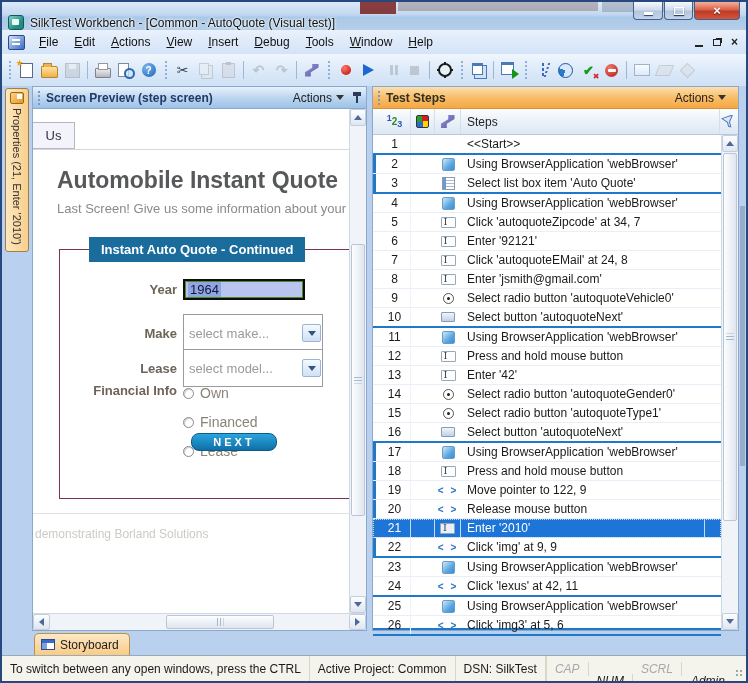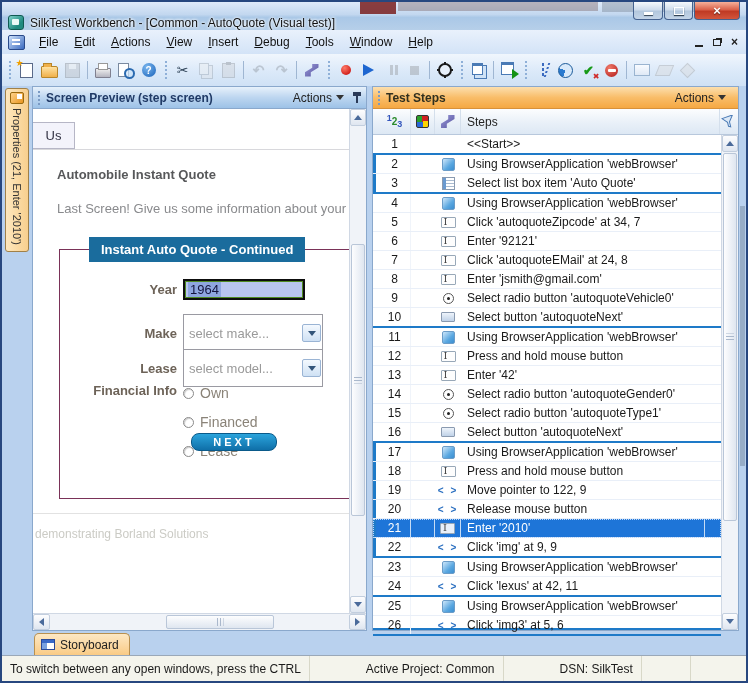--- a/index.html
+++ b/index.html
@@ -139,21 +139,21 @@
   .pin::before { content:""; position:absolute; top:1px; left:1px; width:8px; height:4px; background:#2a3a58; }
   .pin::after { content:""; position:absolute; top:5px; left:4px; width:2px; height:7px; background:#2a3a58; }
 
   
   .preview-body { flex:1 1 auto; display:flex; min-height:0; }
   .preview-content { flex:1 1 auto; position:relative; overflow:hidden; background:#fff; }
   .us-tab { position:absolute; left:-1px; top:13px; width:43px; height:27px; background:#f3f3fb;
     border:1px solid #b6b6c6; display:flex; align-items:center; justify-content:center;
     font-size:13px; color:#334; }
   .us-rule { position:absolute; left:0; top:40px; width:100%; border-bottom:1px solid #d8d8dc; }
-  .pv-heading { position:absolute; left:24px; top:58px; font-size:13px; font-weight:bold; color:#57585a; white-space:nowrap; }
+  .pv-heading { position:absolute; left:24px; top:58px; font-size:23px; font-weight:bold; color:#57585a; white-space:nowrap; }
   .pv-sub { position:absolute; left:24px; top:92px; font-size:13px; color:#898a8d; white-space:nowrap; }
   .fieldset { position:absolute; left:26px; top:140px; right:-3px; height:250px; border:1px solid #7a3258; }
   .legend { position:absolute; left:56px; top:128px; background:#1a6c9d; color:#fff; font-size:13px;
     font-weight:bold; padding:5px 12px; white-space:nowrap; }
   .frow { position:absolute; display:flex; align-items:center; }
   .flabel { width:124px; text-align:right; font-size:13px; font-weight:bold; color:#6d6358; padding-right:6px; }
   .year-input { width:122px; height:21px; border:2px solid #0d0d0d; box-shadow:inset 0 0 0 1px #4f8a21;
     background:#b9c5ef; display:flex; align-items:center; padding-left:3px; }
   .year-sel { background:#8fa6e0; color:#14143f; font-size:13px; padding:0 2px; }
   .select { width:140px; height:38px; border:1px solid #9a9aa2; background:#fff; display:flex; align-items:center; }
@@ -246,21 +246,21 @@
   .storystrip { height:24px; flex:0 0 24px; display:flex; align-items:flex-end; padding-left:32px;border-radius:6px; }
   .story-tab { height:22px; display:flex; align-items:center; gap:5px; padding:0 10px 0 6px;
     background:linear-gradient(#fde8c4,#f9cb86); border:1px solid #b89050; border-bottom:none;
     border-radius:5px 5px 0 0; font-size:12px; color:#222; }
   .story-icon { width:14px; height:11px; border:1px solid #2a4a9a; background:#fff; position:relative; }
   .story-icon::before { content:""; position:absolute; left:0; top:0; right:0; height:3px; background:#3a6ac8; }
   .story-icon::after { content:""; position:absolute; left:0; top:3px; width:5px; bottom:0; background:#7aa2e0; }
 
   
   .statusbar { height:26px; flex:0 0 26px; background:#f4f4ec; border-top:1px solid #9aa8b8;
-    display:flex; align-items:stretch; font-size:12px; color:#1a1a1a;gap:48px; }
+    display:flex; align-items:stretch; font-size:12px; color:#1a1a1a; }
   .sb-sec { display:flex; align-items:center; padding:0 8px; border-right:1px solid #d8d8c8; white-space:nowrap; }
   .sb-msg { flex:0 0 auto; min-width:280px; }
   .sb-fill { flex:1 1 auto; border-right:1px solid #d8d8c8; }
   .sb-ind { justify-content:center; min-width:34px; color:#a8a8a8; }
   .sb-ind.on { color:#1a1a1a;margin-top:24px; }
   .sb-admin { color:#22388f; min-width:52px; justify-content:center; border-right:none; }
   .sb-grip { width:14px; position:relative; }
   .sb-grip::after { content:""; position:absolute; right:2px; bottom:3px; width:9px; height:9px;
     background:radial-gradient(circle at 2px 2px,#9aa 1px,transparent 1.4px);
     background-size:4px 4px; }

